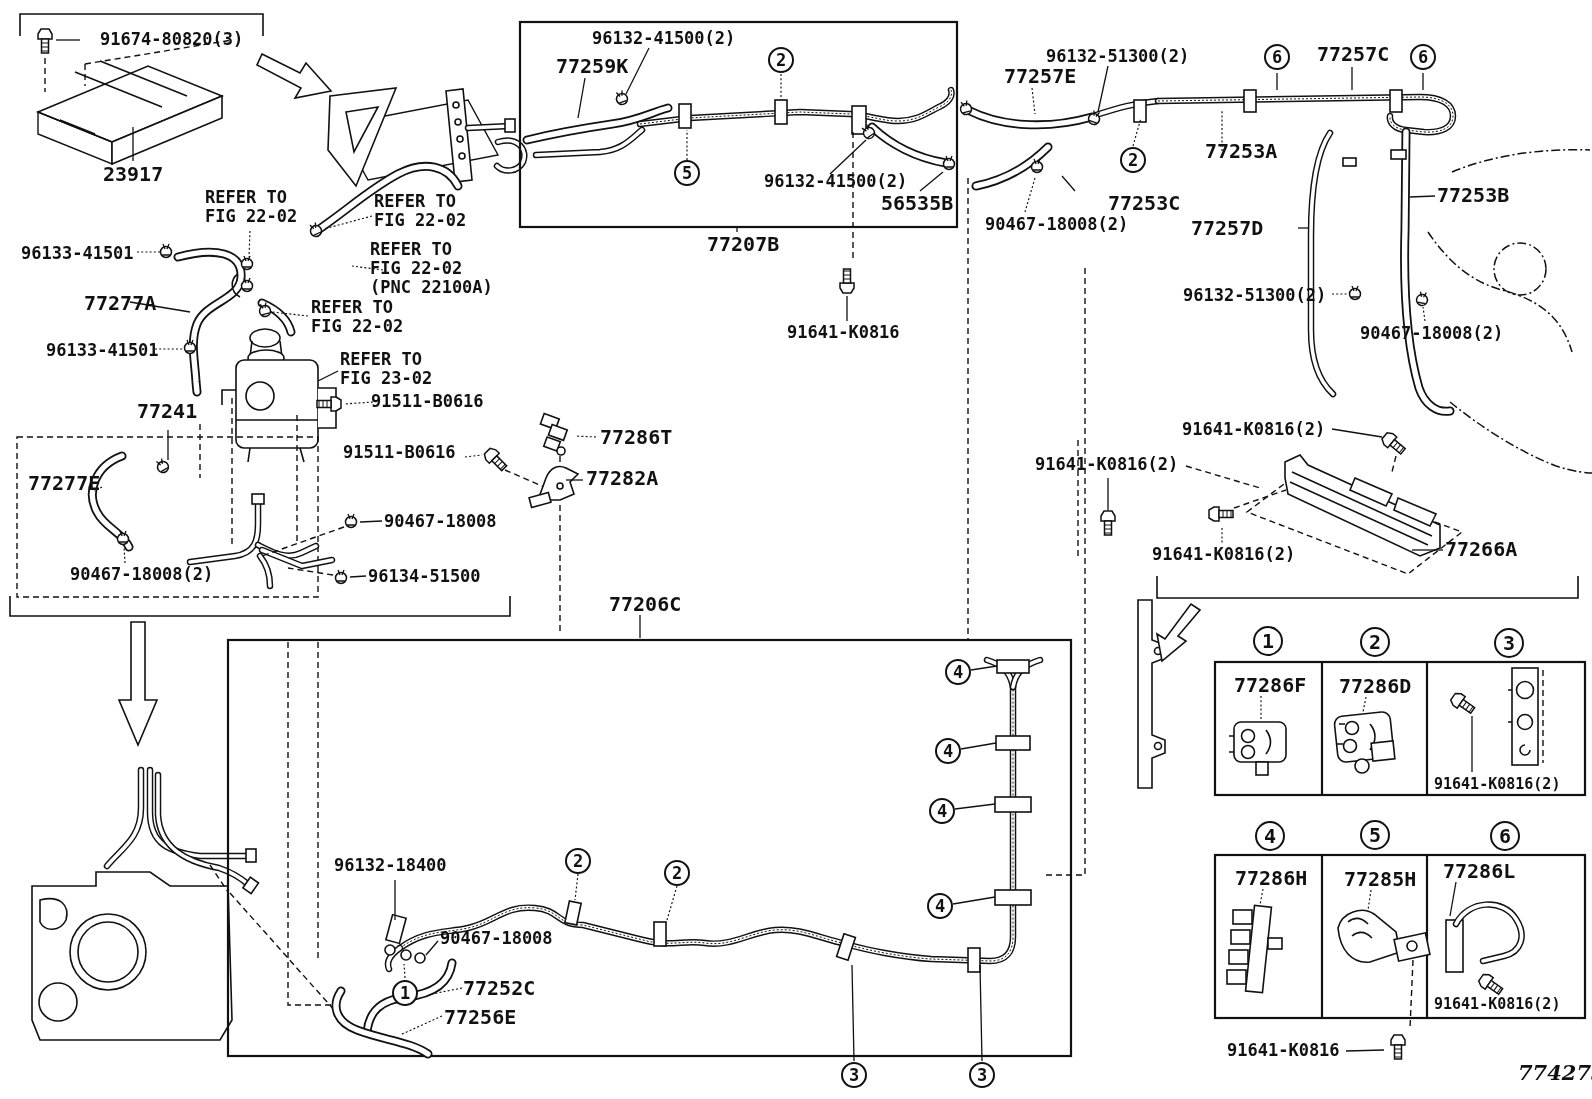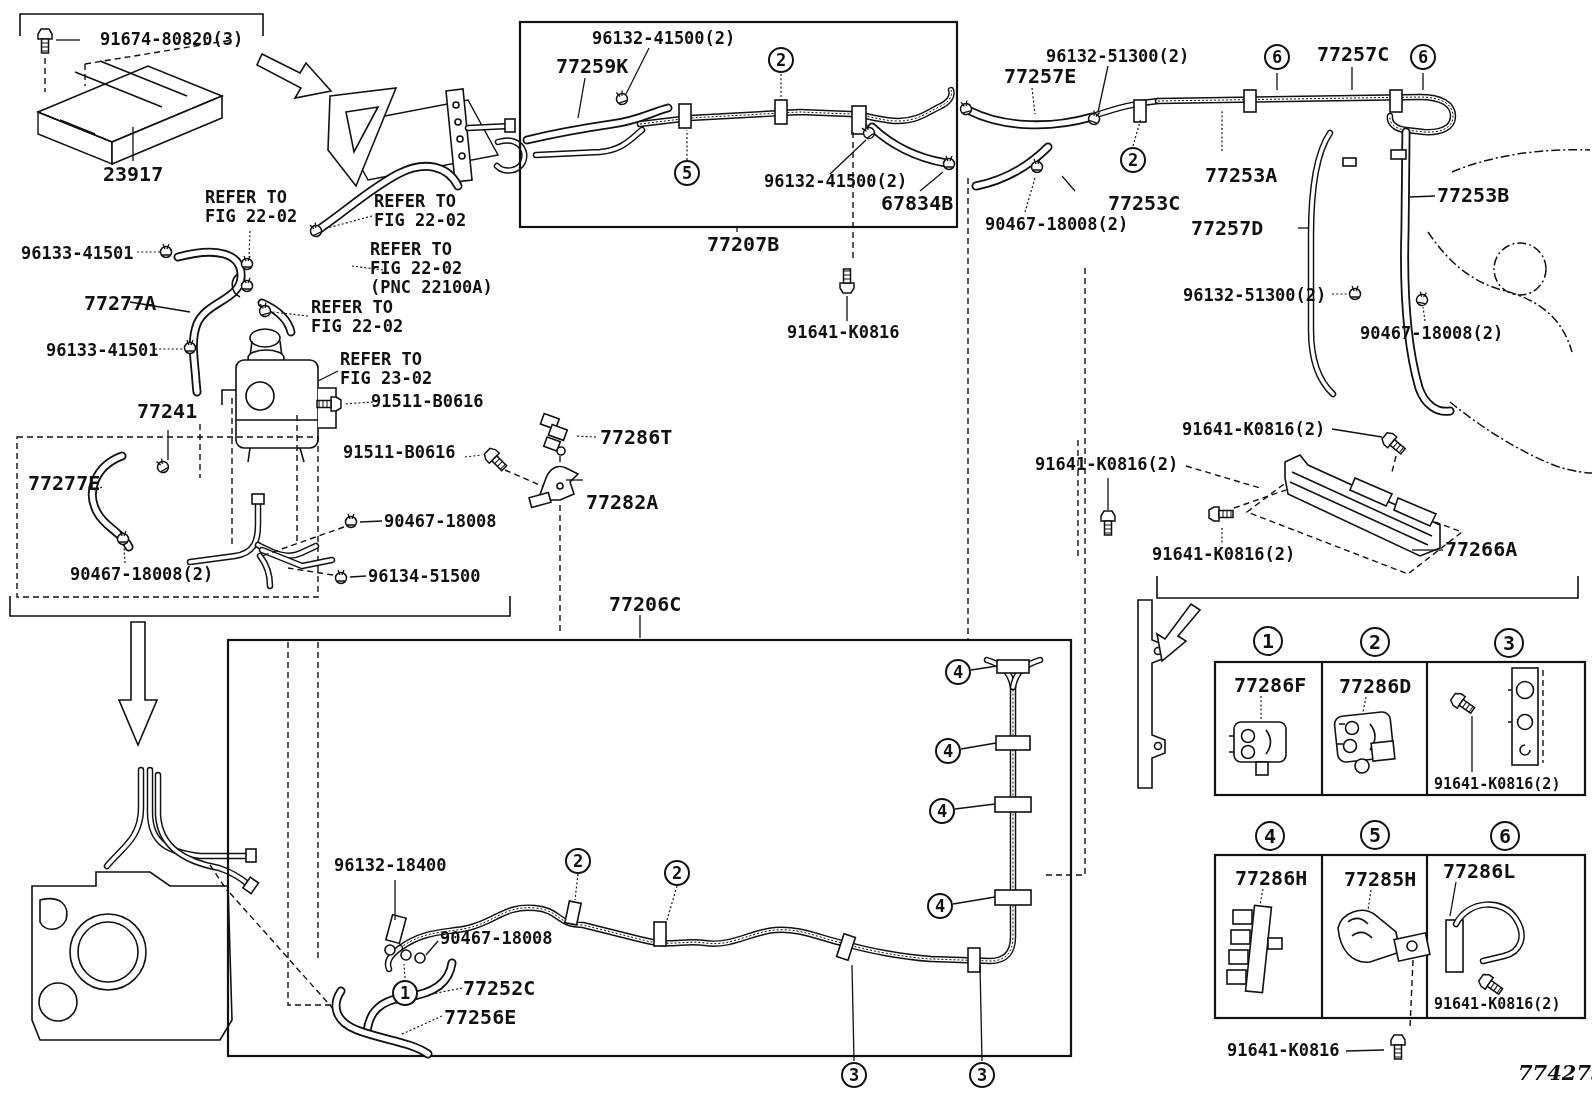--- a/index.html
+++ b/index.html
@@ -401,35 +401,35 @@
 FIG 22-02</div>
   <div class="lbl" style="left:340px;top:350px">REFER TO
 FIG 23-02</div>
   <div class="lbl" style="left:21px;top:244px">96133-41501</div>
   <div class="lbl big" style="left:84px;top:292px">77277A</div>
   <div class="lbl" style="left:46px;top:341px">96133-41501</div>
   <div class="lbl big" style="left:137px;top:400px">77241</div>
   <div class="lbl" style="left:371px;top:392px">91511-B0616</div>
   <div class="lbl" style="left:343px;top:443px">91511-B0616</div>
   <div class="lbl big" style="left:600px;top:426px">77286T</div>
-  <div class="lbl big" style="left:586px;top:491px">77282A</div>
+  <div class="lbl big" style="left:586px;top:467px">77282A</div>
   <div class="lbl big" style="left:28px;top:472px">77277E</div>
   <div class="lbl" style="left:384px;top:512px">90467-18008</div>
   <div class="lbl" style="left:70px;top:565px">90467-18008(2)</div>
   <div class="lbl" style="left:368px;top:567px">96134-51500</div>
   <div class="lbl" style="left:592px;top:29px">96132-41500(2)</div>
   <div class="lbl big" style="left:556px;top:55px">77259K</div>
   <div class="lbl" style="left:764px;top:172px">96132-41500(2)</div>
-  <div class="lbl big" style="left:881px;top:192px">67834B</div>
+  <div class="lbl big" style="left:881px;top:192px">56535B</div>
   <div class="lbl big" style="left:707px;top:233px">77207B</div>
   <div class="lbl" style="left:787px;top:323px">91641-K0816</div>
   <div class="lbl" style="left:1046px;top:47px">96132-51300(2)</div>
   <div class="lbl big" style="left:1004px;top:65px">77257E</div>
   <div class="lbl big" style="left:1317px;top:43px">77257C</div>
-  <div class="lbl big" style="left:1205px;top:164px">77253A</div>
+  <div class="lbl big" style="left:1205px;top:140px">77253A</div>
   <div class="lbl big" style="left:1108px;top:192px">77253C</div>
   <div class="lbl" style="left:985px;top:215px">90467-18008(2)</div>
   <div class="lbl big" style="left:1191px;top:217px">77257D</div>
   <div class="lbl big" style="left:1437px;top:184px">77253B</div>
   <div class="lbl" style="left:1183px;top:286px">96132-51300(2)</div>
   <div class="lbl" style="left:1360px;top:324px">90467-18008(2)</div>
   <div class="lbl" style="left:1182px;top:420px">91641-K0816(2)</div>
   <div class="lbl" style="left:1035px;top:455px">91641-K0816(2)</div>
   <div class="lbl" style="left:1152px;top:545px">91641-K0816(2)</div>
   <div class="lbl big" style="left:1445px;top:538px">77266A</div>

